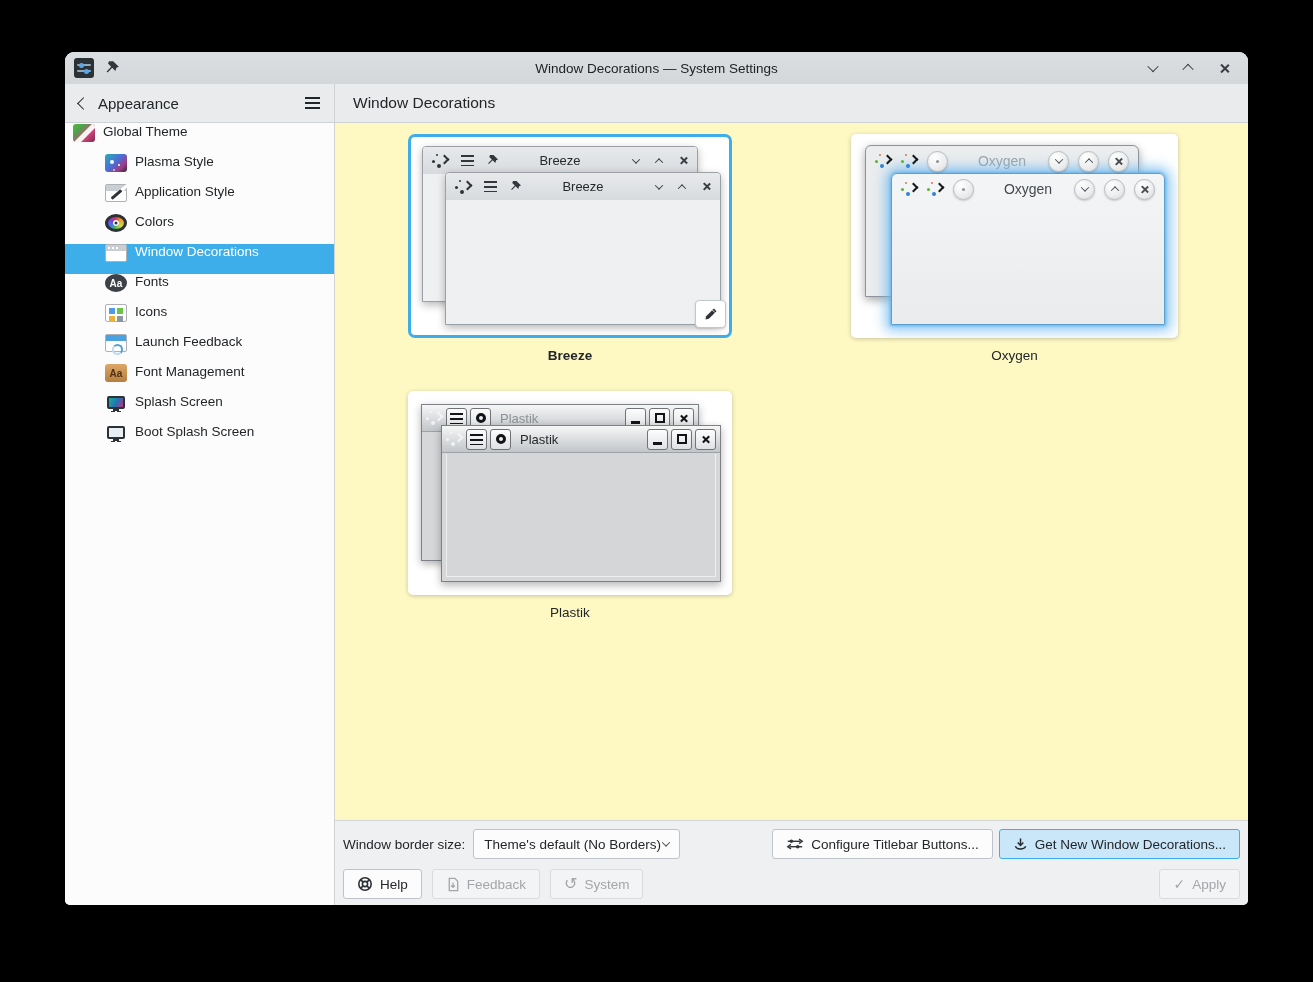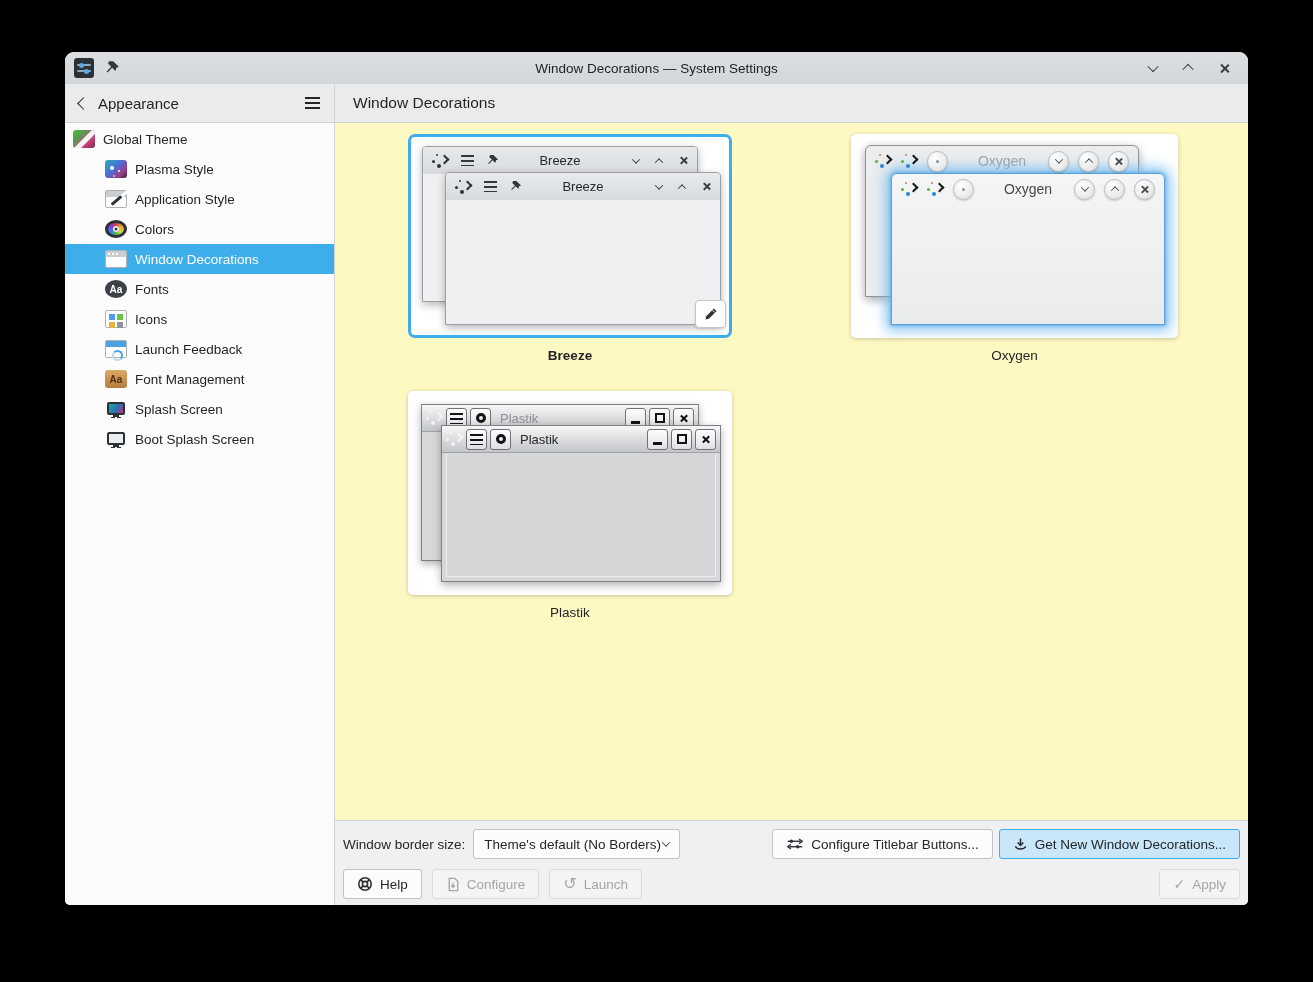--- a/index.html
+++ b/index.html
@@ -45,21 +45,21 @@
   .headband { height:39px; background:#e9ebed; border-bottom:1px solid #cfd2d4; display:flex; flex:0 0 auto; }
   .sb-head { width:270px; flex:0 0 auto; border-right:1px solid #cfd2d4; display:flex; align-items:center; padding:0 14px 0 14px; color:#232629; }
   .sb-head .title { font-size:15px; margin-left:10px; }
   .sb-head .burger { margin-left:auto; color:#232629; }
   .main-head { flex:1; display:flex; align-items:center; padding-left:18px; }
   .main-head .title { font-size:15.5px; color:#232629; }
 
   
   .bodywrap { flex:1; display:flex; min-height:0; }
   .sidebar { width:270px; flex:0 0 auto; background:#fcfcfc; border-right:1px solid #cfd2d4; padding-top:1px; }
-  .sb-item { height:30px; display:flex; align-items:center; font-size:13.5px; color:#232629; cursor:default; }
+  .sb-item { height:30px; display:flex; font-size:13.5px; color:#232629; cursor:default; }
   .sb-item .ic { flex:0 0 auto; }
   .sb-item.lvl0 { padding-left:8px; } .sb-item.lvl0 .lbl { margin-left:8px; }
   .sb-item.lvl1 { padding-left:40px; } .sb-item.lvl1 .lbl { margin-left:8px; }
   .sb-item.selected { background:#3daee9; color:#ffffff; }
 
   
   .ic { width:22px; height:18px; position:relative; display:inline-block; }
   .ic-global { border-radius:3px; background:linear-gradient(135deg,#63b63c 0%,#4aa44e 28%,#d8467d 62%,#7c2a50 100%); overflow:hidden; }
   .ic-global::after { content:""; position:absolute; left:-4px; top:9px; width:30px; height:5px; background:#f4f4f4; transform:rotate(-45deg); border-radius:2px; }
   .ic-winframe { background:#fff; border:1px solid #aeb2b6; border-radius:2px; }
@@ -482,26 +482,26 @@
                 <path d="M3.6 3.6l2.5 2.5M12.4 3.6L9.9 6.1M3.6 12.4l2.5-2.5M12.4 12.4L9.9 9.9" stroke="#2f3338" stroke-width="1.6"></path>
               </svg>
               <span>Help</span>
             </span>
             <span class="gap10"></span>
             <span class="btn disabled">
               <svg width="14" height="15" viewBox="0 0 14 16">
                 <path d="M3 1.5h6l3 3v10H3z" stroke="#a3a6a9" stroke-width="1.4" fill="none"></path>
                 <path d="M7 6v5M5 9l2 2 2-2" stroke="#a3a6a9" stroke-width="1.4" fill="none"></path>
               </svg>
-              <span>Configure</span>
+              <span>Feedback</span>
             </span>
             <span class="gap10"></span>
             <span class="btn disabled">
               <span class="resetglyph">↺</span>
-              <span>Launch</span>
+              <span>System</span>
             </span>
             <span class="spacer"></span>
             <span class="btn disabled">
               <span class="checkglyph">✓</span>
               <span>Apply</span>
             </span>
           </div>
         </div>
       </div>
     </div>

